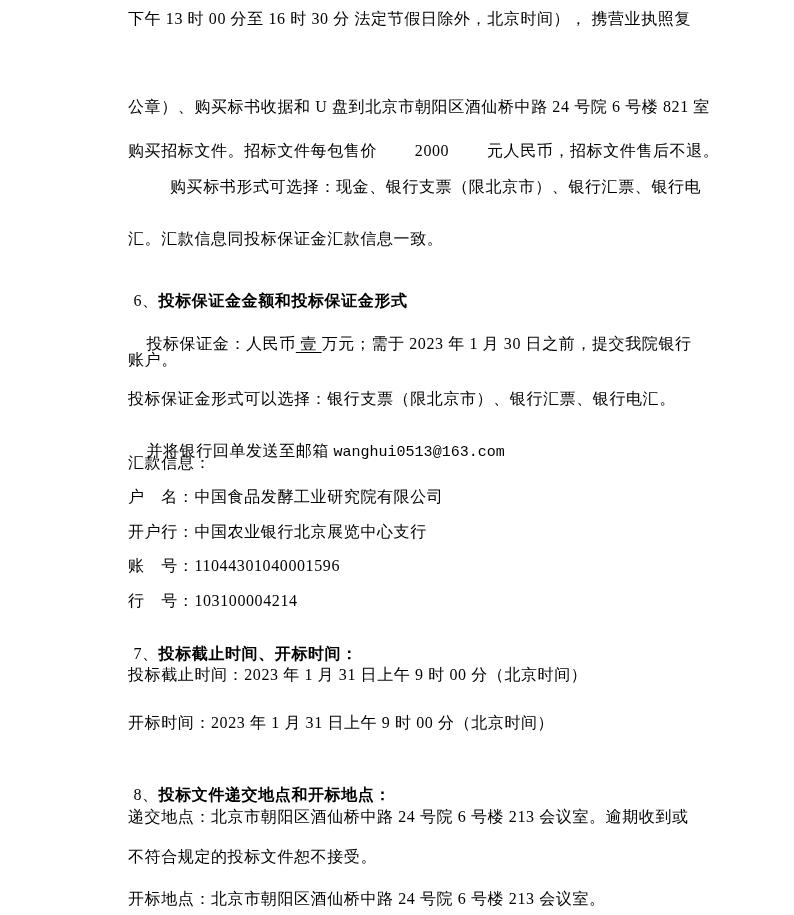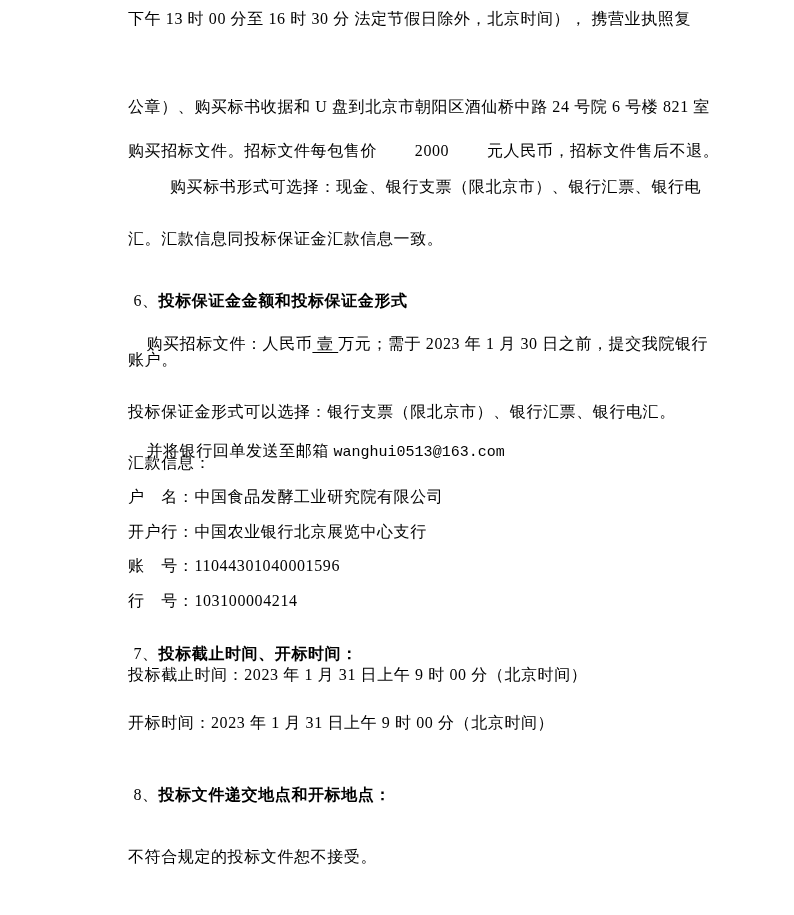--- a/index.html
+++ b/index.html
@@ -45,39 +45,41 @@
   <div class="line" style="top:140px">购买招标文件。招标文件每包售价　　 2000 　　元人民币，招标文件售后不退。</div>
 
   <div class="line indent2" style="top:176px">购买标书形式可选择：现金、银行支票（限北京市）、银行汇票、银行电</div>
   <div class="line" style="top:228px">汇。汇款信息同投标保证金汇款信息一致。</div>
 
   <div class="line heading" style="top:268px">
     <span class="sec-num">6、</span><span class="sec-title">投标保证金金额和投标保证金形式</span>
   </div>
 
   <div class="line" style="top:311px">
-    <span>购买招标文件：人民币</span><span class="u-seg"> 壹 </span><span>万元；需于 2023 年 1 月 30 日之前，提交我院银行</span>
+    <span>投标保证金：人民币</span><span class="u-seg"> 壹 </span><span>万元；需于 2023 年 1 月 30 日之前，提交我院银行</span>
   </div>
   <div class="line" style="top:349px">账户。</div>
-  <div class="line" style="top:401px">投标保证金形式可以选择：银行支票（限北京市）、银行汇票、银行电汇。</div>
+  <div class="line" style="top:388px">投标保证金形式可以选择：银行支票（限北京市）、银行汇票、银行电汇。</div>
   <div class="line" style="top:418px">
     <span>并将银行回单发送至邮箱 </span><span class="email">wanghui0513@163.com</span>
   </div>
   <div class="line" style="top:452px">汇款信息：</div>
   <div class="line" style="top:521px">开户行：中国农业银行北京展览中心支行</div>
   <div class="line" style="top:486px">户　名：中国食品发酵工业研究院有限公司</div>
   <div class="line" style="top:555px">账　号：11044301040001596</div>
   <div class="line" style="top:590px">行　号：103100004214</div>
 
   <div class="line heading" style="top:621px">
     <span class="sec-num">7、</span><span class="sec-title">投标截止时间、开标时间：</span>
   </div>
 
   <div class="line" style="top:664px">投标截止时间：2023 年 1 月 31 日上午 9 时 00 分（北京时间）</div>
   <div class="line" style="top:712px">开标时间：2023 年 1 月 31 日上午 9 时 00 分（北京时间）</div>
 
   <div class="line heading" style="top:762px">
     <span class="sec-num">8、</span><span class="sec-title">投标文件递交地点和开标地点：</span>
   </div>
 
+  <div class="line" style="top:806px">递交地点：北京市朝阳区酒仙桥中路 24 号院 6 号楼 213 会议室。逾期收到或</div>
   <div class="line" style="top:846px">不符合规定的投标文件恕不接受。</div>
+  <div class="line" style="top:888px">开标地点：北京市朝阳区酒仙桥中路 24 号院 6 号楼 213 会议室。</div>
 
 </div>
 
 </body></html>

